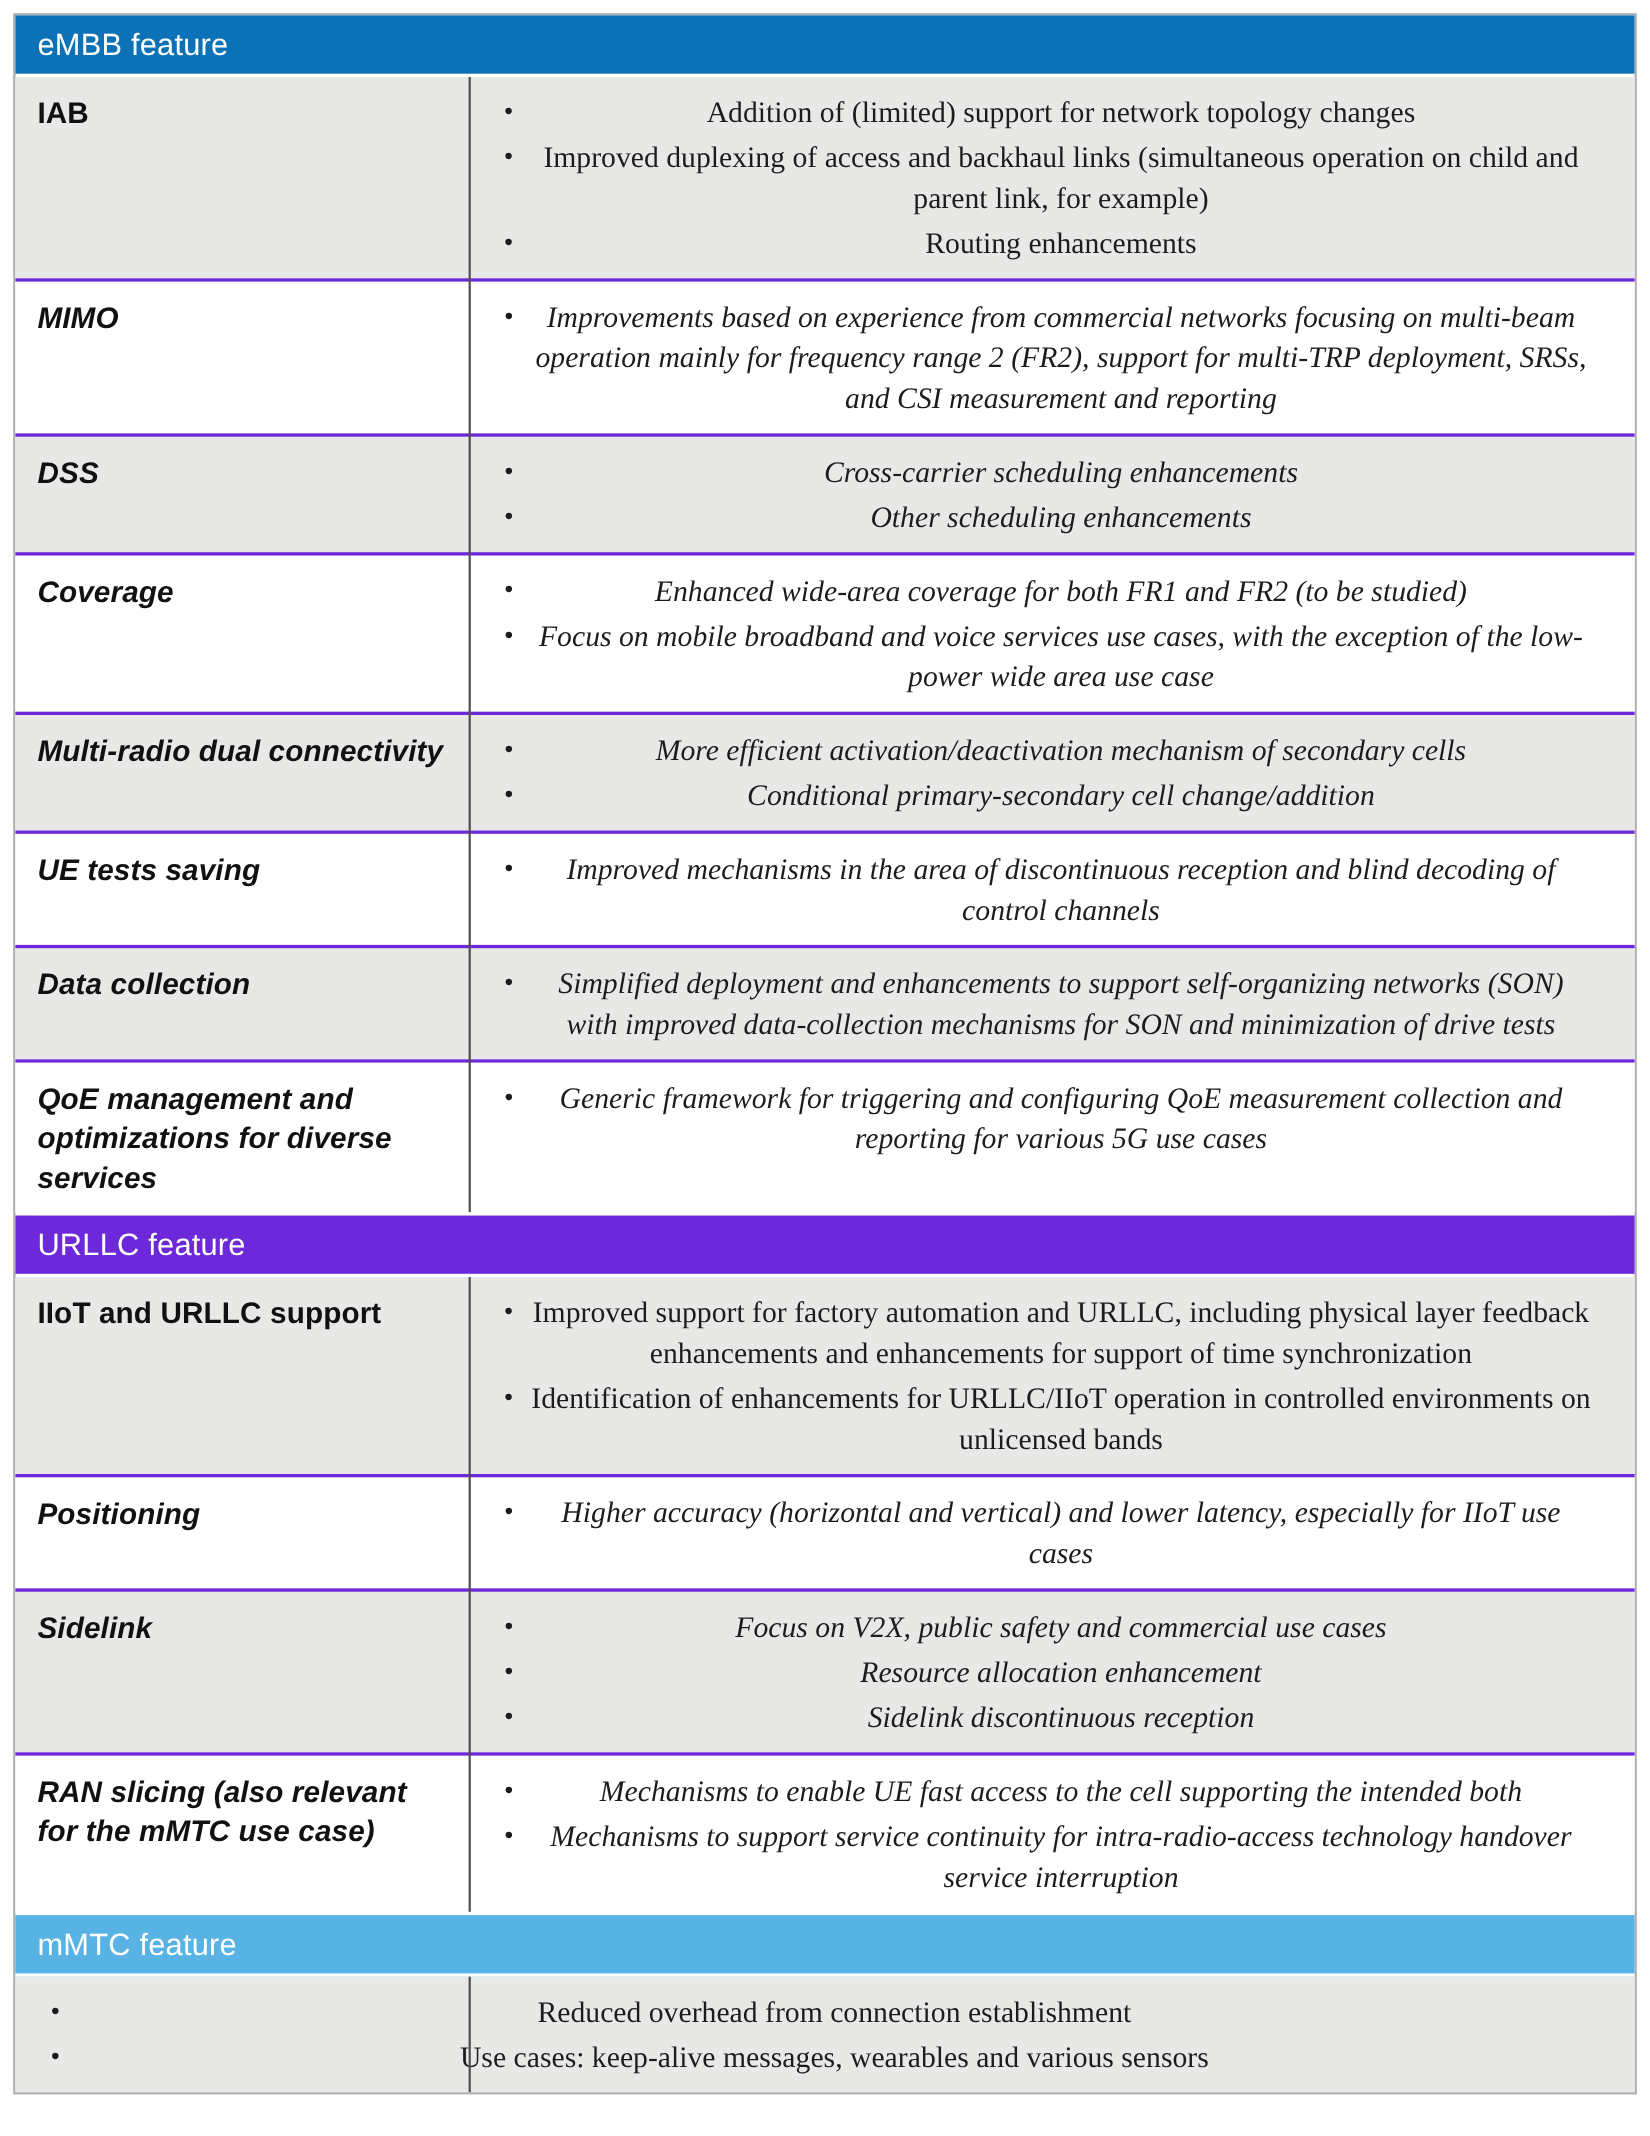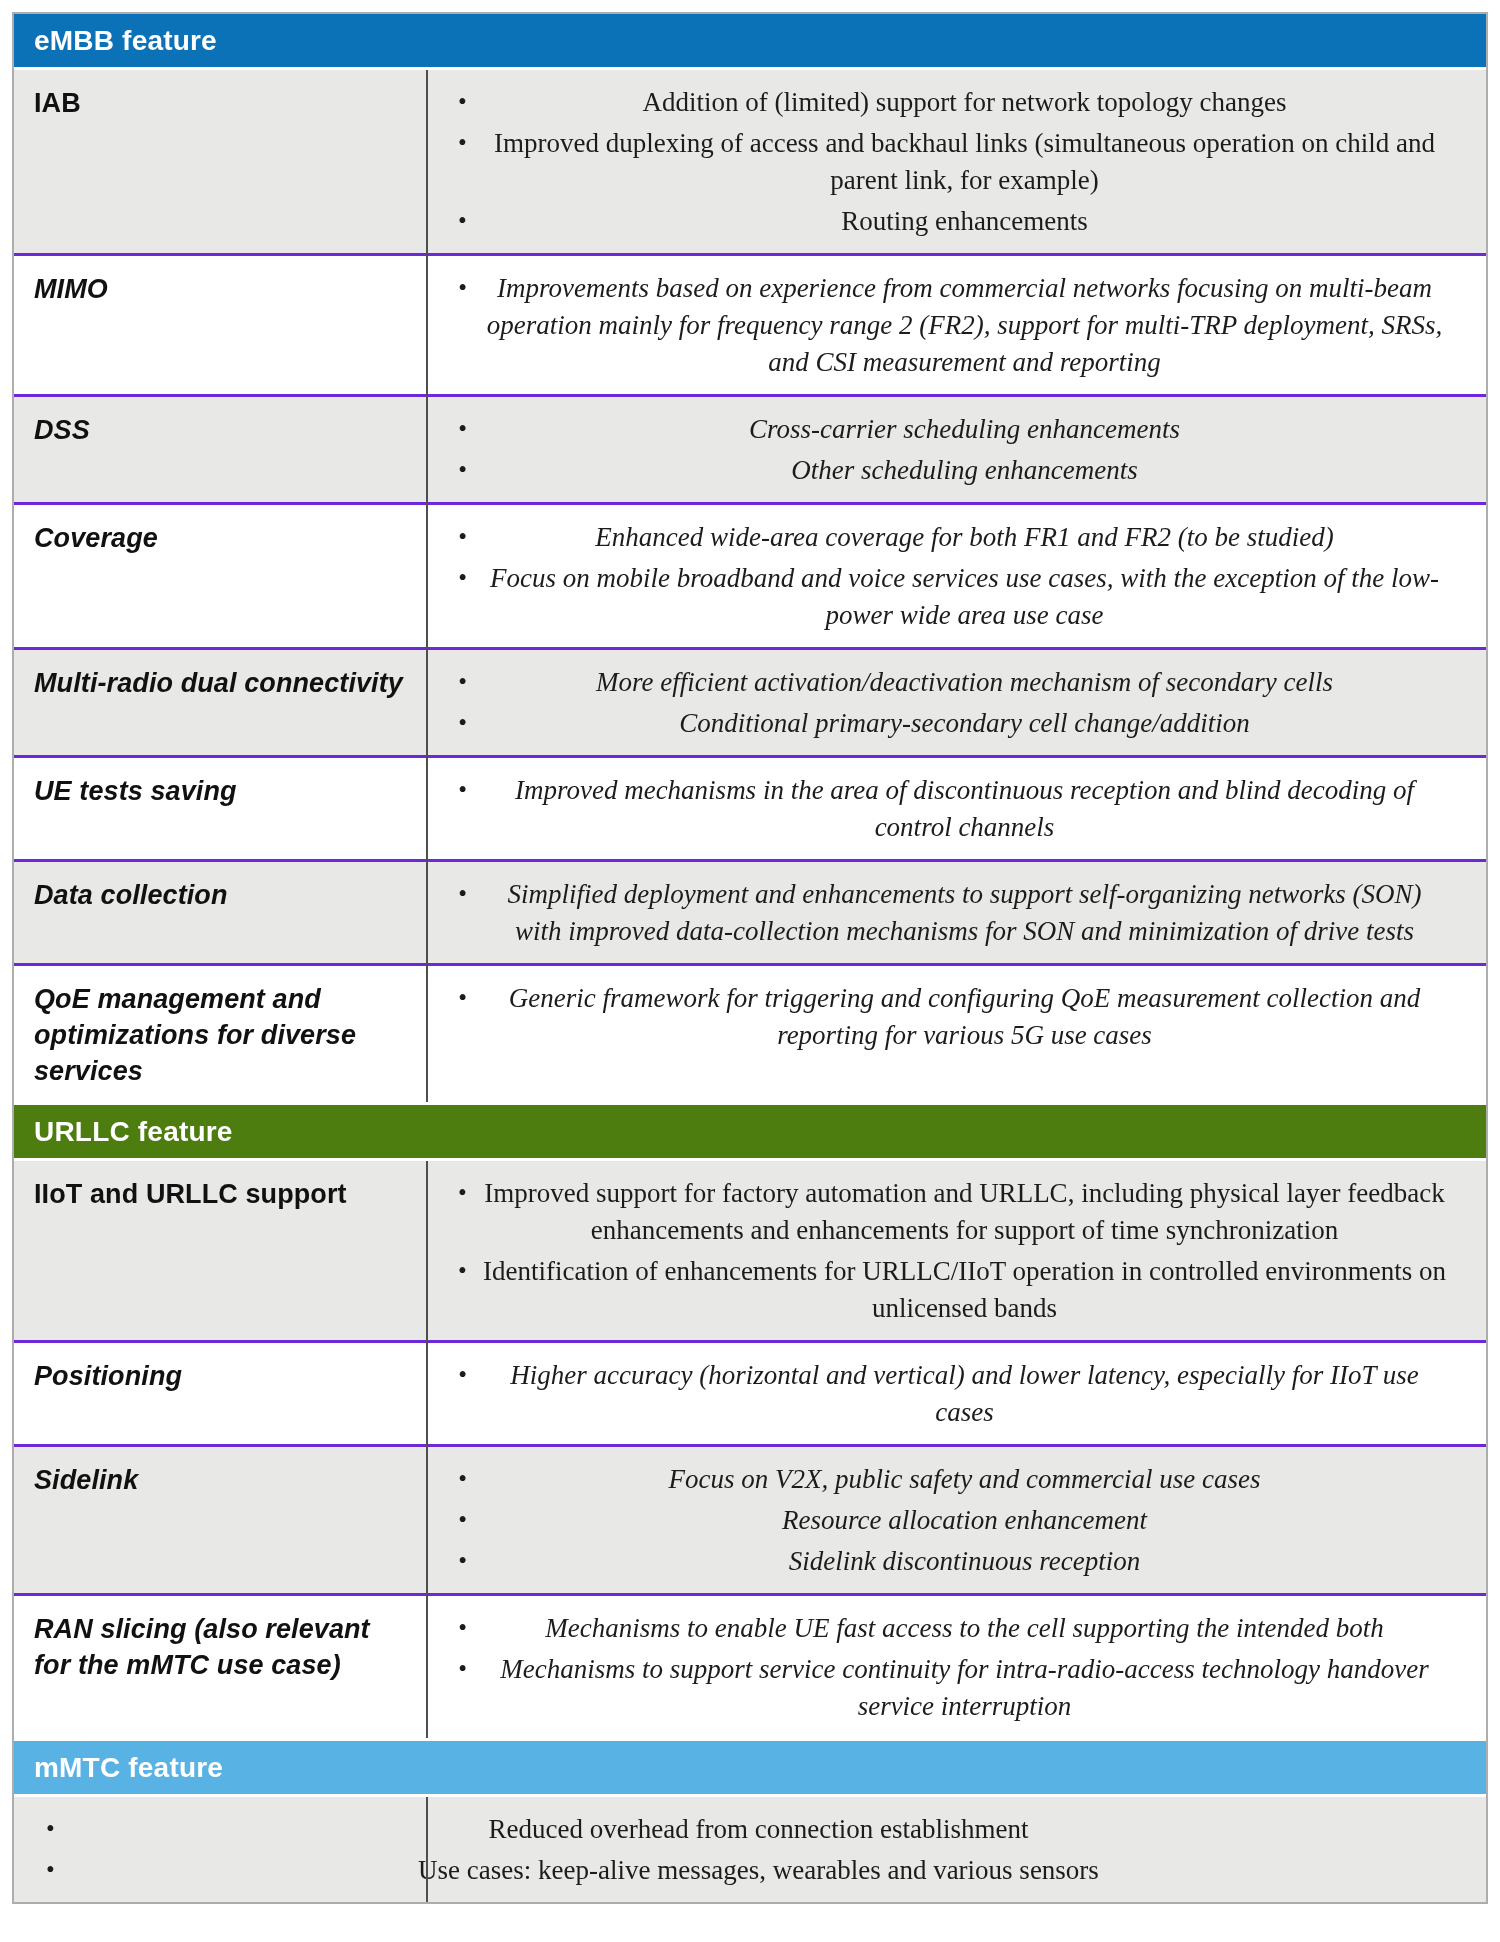--- a/index.html
+++ b/index.html
@@ -16,21 +16,21 @@
   }
   .section-header {
     padding: 12px 20px;
     border-bottom: 3px solid #ffffff;
   }
   .section-header + * , .section-body + .section-header {
     border-top: 0;
   }
   .section-title {
     font-family: "Liberation Sans", sans-serif;
-    font-weight: bold;
+    font-weight: normal;
     font-size: 28px;
     line-height: 29px;
     color: #ffffff;
     letter-spacing: 0.2px;
   }
   .section-body {
     position: relative;
     border-radius: 22px;
   }
   .section-body::after {
@@ -169,21 +169,21 @@
       </div>
       <div class="row">
         <div class="cell feature-cell"><span class="feature-label">QoE management and optimizations for diverse services</span></div>
         <div class="cell details-cell">
           <ul class="bullets">
             <li class="bullet">Generic framework for triggering and configuring QoE measurement collection and reporting for various 5G use cases</li>
           </ul>
         </div>
       </div>
     </div>
-    <div class="section-header" style="background: #4d7c0f;"><span class="section-title">URLLC feature</span></div>
+    <div class="section-header" style="background: #6d28d9;"><span class="section-title">URLLC feature</span></div>
     <div class="section-body">
       <div class="row alt">
         <div class="cell feature-cell"><span class="feature-label">IIoT and URLLC support</span></div>
         <div class="cell details-cell">
           <ul class="bullets">
             <li class="bullet">Improved support for factory automation and URLLC, including physical layer feedback enhancements and enhancements for support of time synchronization</li>
             <li class="bullet">Identification of enhancements for URLLC/IIoT operation in controlled environments on unlicensed bands</li>
           </ul>
         </div>
       </div>

